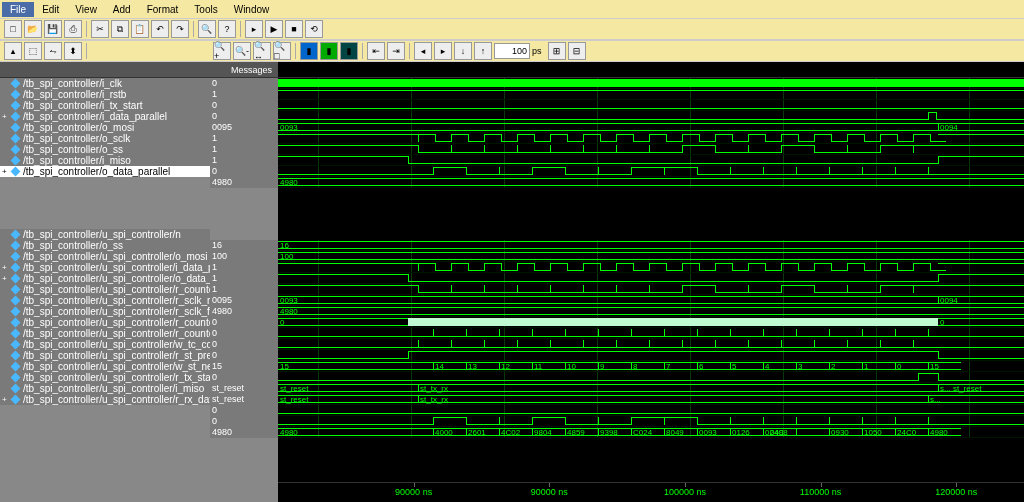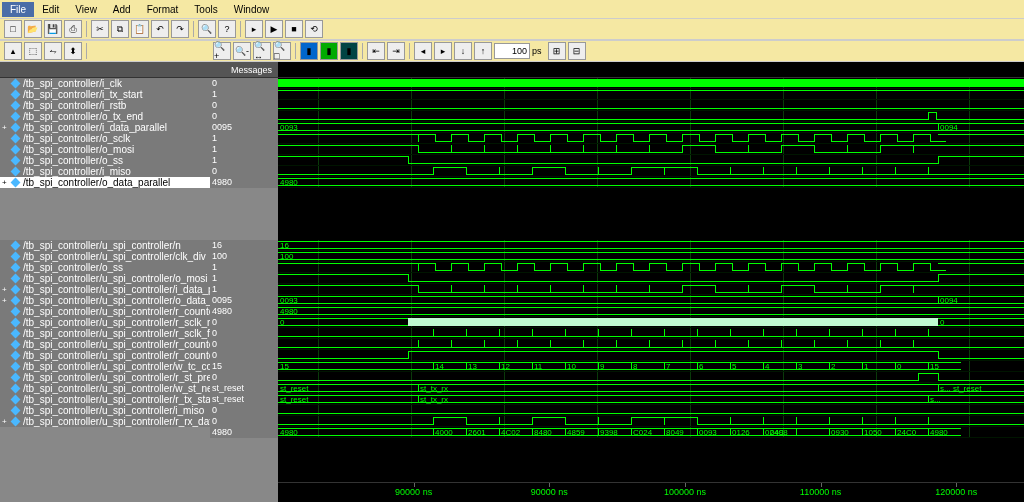--- a/index.html
+++ b/index.html
@@ -104,46 +104,41 @@
    <div class="hdr"></div>
    <div id="names1">
         <div class="sigrow">
           <span class="expand"></span>
           <span class="diamond"></span>
           <span>/tb_spi_controller/i_clk</span>
         </div>
         <div class="sigrow">
           <span class="expand"></span>
           <span class="diamond"></span>
+          <span>/tb_spi_controller/i_rstb</span>
+        </div>
+        <div class="sigrow">
+          <span class="expand"></span>
+          <span class="diamond"></span>
           <span>/tb_spi_controller/i_tx_start</span>
         </div>
         <div class="sigrow">
-          <span class="expand"></span>
-          <span class="diamond"></span>
-          <span>/tb_spi_controller/i_rstb</span>
-        </div>
-        <div class="sigrow">
-          <span class="expand"></span>
-          <span class="diamond"></span>
-          <span>/tb_spi_controller/o_tx_end</span>
-        </div>
-        <div class="sigrow">
           <span class="expand">+</span>
           <span class="diamond"></span>
           <span>/tb_spi_controller/i_data_parallel</span>
         </div>
         <div class="sigrow">
           <span class="expand"></span>
           <span class="diamond"></span>
+          <span>/tb_spi_controller/o_mosi</span>
+        </div>
+        <div class="sigrow">
+          <span class="expand"></span>
+          <span class="diamond"></span>
           <span>/tb_spi_controller/o_sclk</span>
-        </div>
-        <div class="sigrow">
-          <span class="expand"></span>
-          <span class="diamond"></span>
-          <span>/tb_spi_controller/o_mosi</span>
         </div>
         <div class="sigrow">
           <span class="expand"></span>
           <span class="diamond"></span>
           <span>/tb_spi_controller/o_ss</span>
         </div>
         <div class="sigrow">
           <span class="expand"></span>
           <span class="diamond"></span>
           <span>/tb_spi_controller/i_miso</span>
@@ -153,25 +148,20 @@
           <span class="diamond"></span>
           <span>/tb_spi_controller/o_data_parallel</span>
         </div>
       </div>
    <div class="gap"></div>
    <div id="names2">
         <div class="sigrow">
           <span class="expand"></span>
           <span class="diamond"></span>
           <span>/tb_spi_controller/u_spi_controller/n</span>
-        </div>
-        <div class="sigrow">
-          <span class="expand"></span>
-          <span class="diamond"></span>
-          <span>/tb_spi_controller/u_spi_controller/clk_div</span>
         </div>
         <div class="sigrow">
           <span class="expand"></span>
           <span class="diamond"></span>
           <span>/tb_spi_controller/o_ss</span>
         </div>
         <div class="sigrow">
           <span class="expand"></span>
           <span class="diamond"></span>
           <span>/tb_spi_controller/u_spi_controller/o_mosi</span>
@@ -784,21 +774,21 @@
           <div class="bus" style="left: 155px; width: 33px;"></div>
           <div class="busv" style="left: 157px;">4000</div>
           <div class="ed" style="left: 188px;"></div>
           <div class="bus" style="left: 188px; width: 33px;"></div>
           <div class="busv" style="left: 190px;">2601</div>
           <div class="ed" style="left: 221px;"></div>
           <div class="bus" style="left: 221px; width: 33px;"></div>
           <div class="busv" style="left: 223px;">4C02</div>
           <div class="ed" style="left: 254px;"></div>
           <div class="bus" style="left: 254px; width: 33px;"></div>
-          <div class="busv" style="left: 256px;">8480</div>
+          <div class="busv" style="left: 256px;">9804</div>
           <div class="ed" style="left: 287px;"></div>
           <div class="bus" style="left: 287px; width: 33px;"></div>
           <div class="busv" style="left: 289px;">4859</div>
           <div class="ed" style="left: 320px;"></div>
           <div class="bus" style="left: 320px; width: 33px;"></div>
           <div class="busv" style="left: 322px;">9398</div>
           <div class="ed" style="left: 353px;"></div>
           <div class="bus" style="left: 353px; width: 33px;"></div>
           <div class="busv" style="left: 355px;">C024</div>
           <div class="ed" style="left: 386px;"></div>

